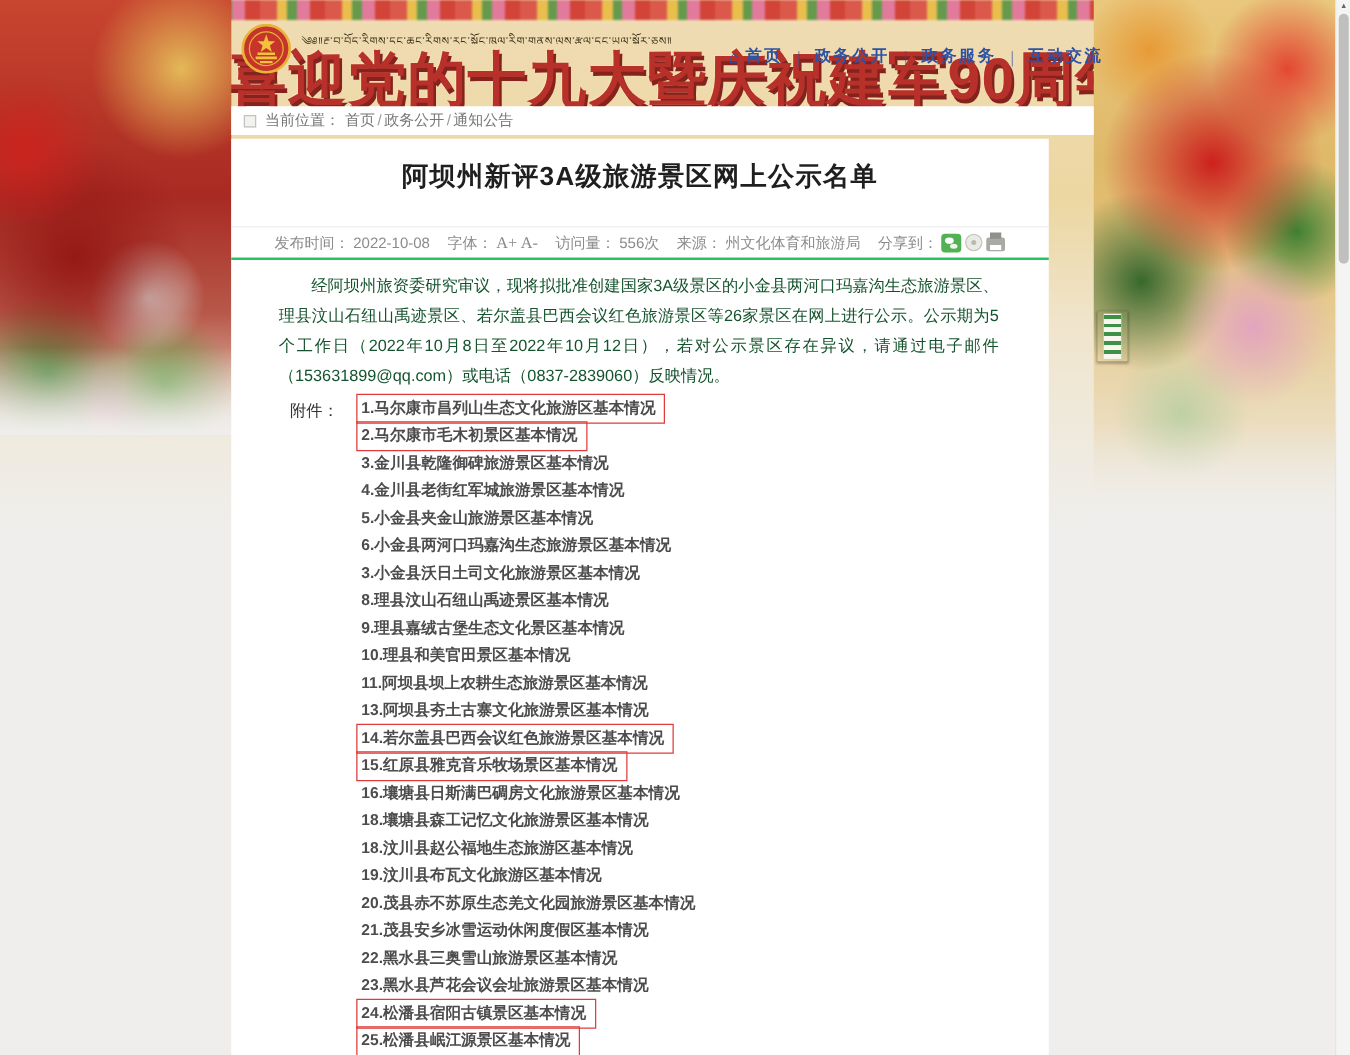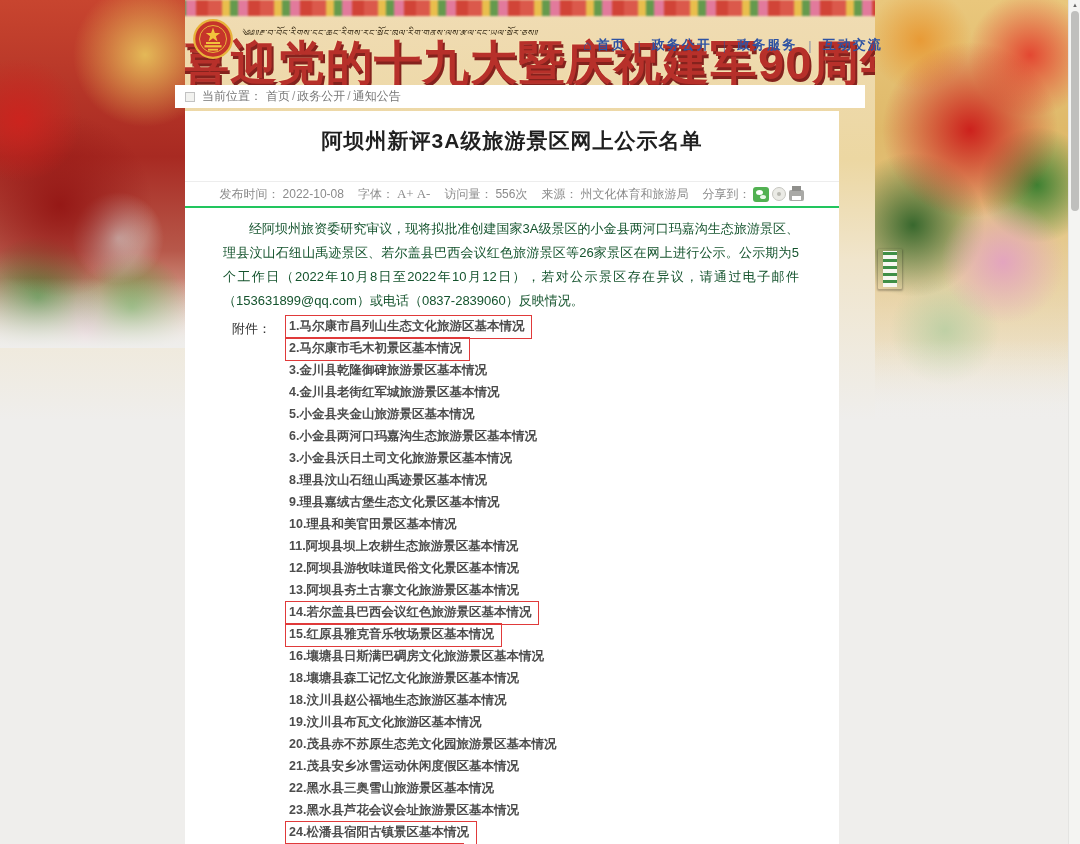--- a/index.html
+++ b/index.html
@@ -36,32 +36,32 @@
       radial-gradient(circle at 162px 185px, rgba(53,125,46,.95), rgba(53,125,46,0) 58px),
       radial-gradient(circle at 70px 330px, rgba(180,205,160,.8), rgba(180,205,160,0) 55px),
       linear-gradient(180deg,#e9c77c 0%,#dfb96a 30%,rgba(239,238,236,0) 96%); }
   .right-photo::after { content:""; position:absolute; left:0; bottom:0; width:100%; height:90px;
     background:linear-gradient(180deg,rgba(239,238,236,0),#efeeec); }
   .small-sign { position:absolute; left:2px; top:248px; width:26px; height:42px; background:#f7f7f0;
     border-radius:2px; box-shadow:0 1px 2px rgba(0,0,0,.25);
     background-image:repeating-linear-gradient(180deg,#f7f7f0 0 4px,#3f8f46 4px 7px); background-clip:content-box; padding:3px 6px; }
   .emblem { position:absolute; left:193px; top:19px; z-index:5; }
   .tibetan { position:absolute; left:241px; top:23px; width:565px; height:12px; overflow:hidden; z-index:5;
-    font-size:9px; color:#3a2e18; letter-spacing:.5px; white-space:nowrap;font-style:italic; }
+    font-size:9px; color:#3a2e18; letter-spacing:.5px; white-space:nowrap; }
   .site-name { position:absolute; left:238px; top:37px; z-index:5; font-size:23px; font-weight:bold;
     letter-spacing:2px; color:#e5372b; white-space:nowrap;
     text-shadow:-1px -1px 0 #fff,1px -1px 0 #fff,-1px 1px 0 #fff,1px 1px 0 #fff,2px 3px 3px rgba(80,0,0,.35); }
   .top-nav { position:absolute; left:583px; top:36px; z-index:6; display:flex; align-items:center; gap:11px;
     font-size:13px; font-weight:bold; color:#2d52a3; white-space:nowrap; }
   .nav-item { cursor:pointer; display:inline-flex; align-items:center; gap:3px; letter-spacing:2px; }
   .nav-sep { color:rgba(45,82,163,.55); font-weight:normal; }
   .home-icon { font-size:14px; line-height:12px; }
 
   
-  .breadcrumb-bar { position:absolute; left:175px; top:85px; width:690px; height:23px; background:#fff; z-index:8;
+  .breadcrumb-bar { position:absolute; left:185px; top:85px; width:690px; height:23px; background:#fff; z-index:8;
     display:flex; align-items:center; padding-left:10px; font-size:12px; color:#777; }
   .bc-icon { width:10px; height:10px; border:1px solid #c2c2c2; background:#f2f2ef; margin-right:7px; display:inline-block; }
   .bc-label { margin-right:4px; }
   .bc-link { cursor:pointer; }
   .bc-sep { color:#999; margin:0 2px; }
 
   
   .main-card { position:absolute; left:185px; top:111px; width:654px; height:733px; background:#fff; z-index:8; }
   .title { text-align:center; padding-top:16px; font-size:21px; font-weight:bold; color:#1f1f1f; letter-spacing:1px; }
   .meta { margin-top:26px; border-top:1px solid #ededed; border-bottom:2px solid #22c55e; height:27px;
@@ -200,23 +200,20 @@
           <li>
             <span class="att-link">9.理县嘉绒古堡生态文化景区基本情况</span>
           </li>
           <li>
             <span class="att-link">10.理县和美官田景区基本情况</span>
           </li>
           <li>
             <span class="att-link">11.阿坝县坝上农耕生态旅游景区基本情况</span>
           </li>
           <li>
-            <span class="att-link">12.阿坝县游牧味道民俗文化景区基本情况</span>
-          </li>
-          <li>
             <span class="att-link">13.阿坝县夯土古寨文化旅游景区基本情况</span>
           </li>
           <li>
             <span class="att-link hl">14.若尔盖县巴西会议红色旅游景区基本情况</span>
           </li>
           <li>
             <span class="att-link hl">15.红原县雅克音乐牧场景区基本情况</span>
           </li>
           <li>
             <span class="att-link">16.壤塘县日斯满巴碉房文化旅游景区基本情况</span>

